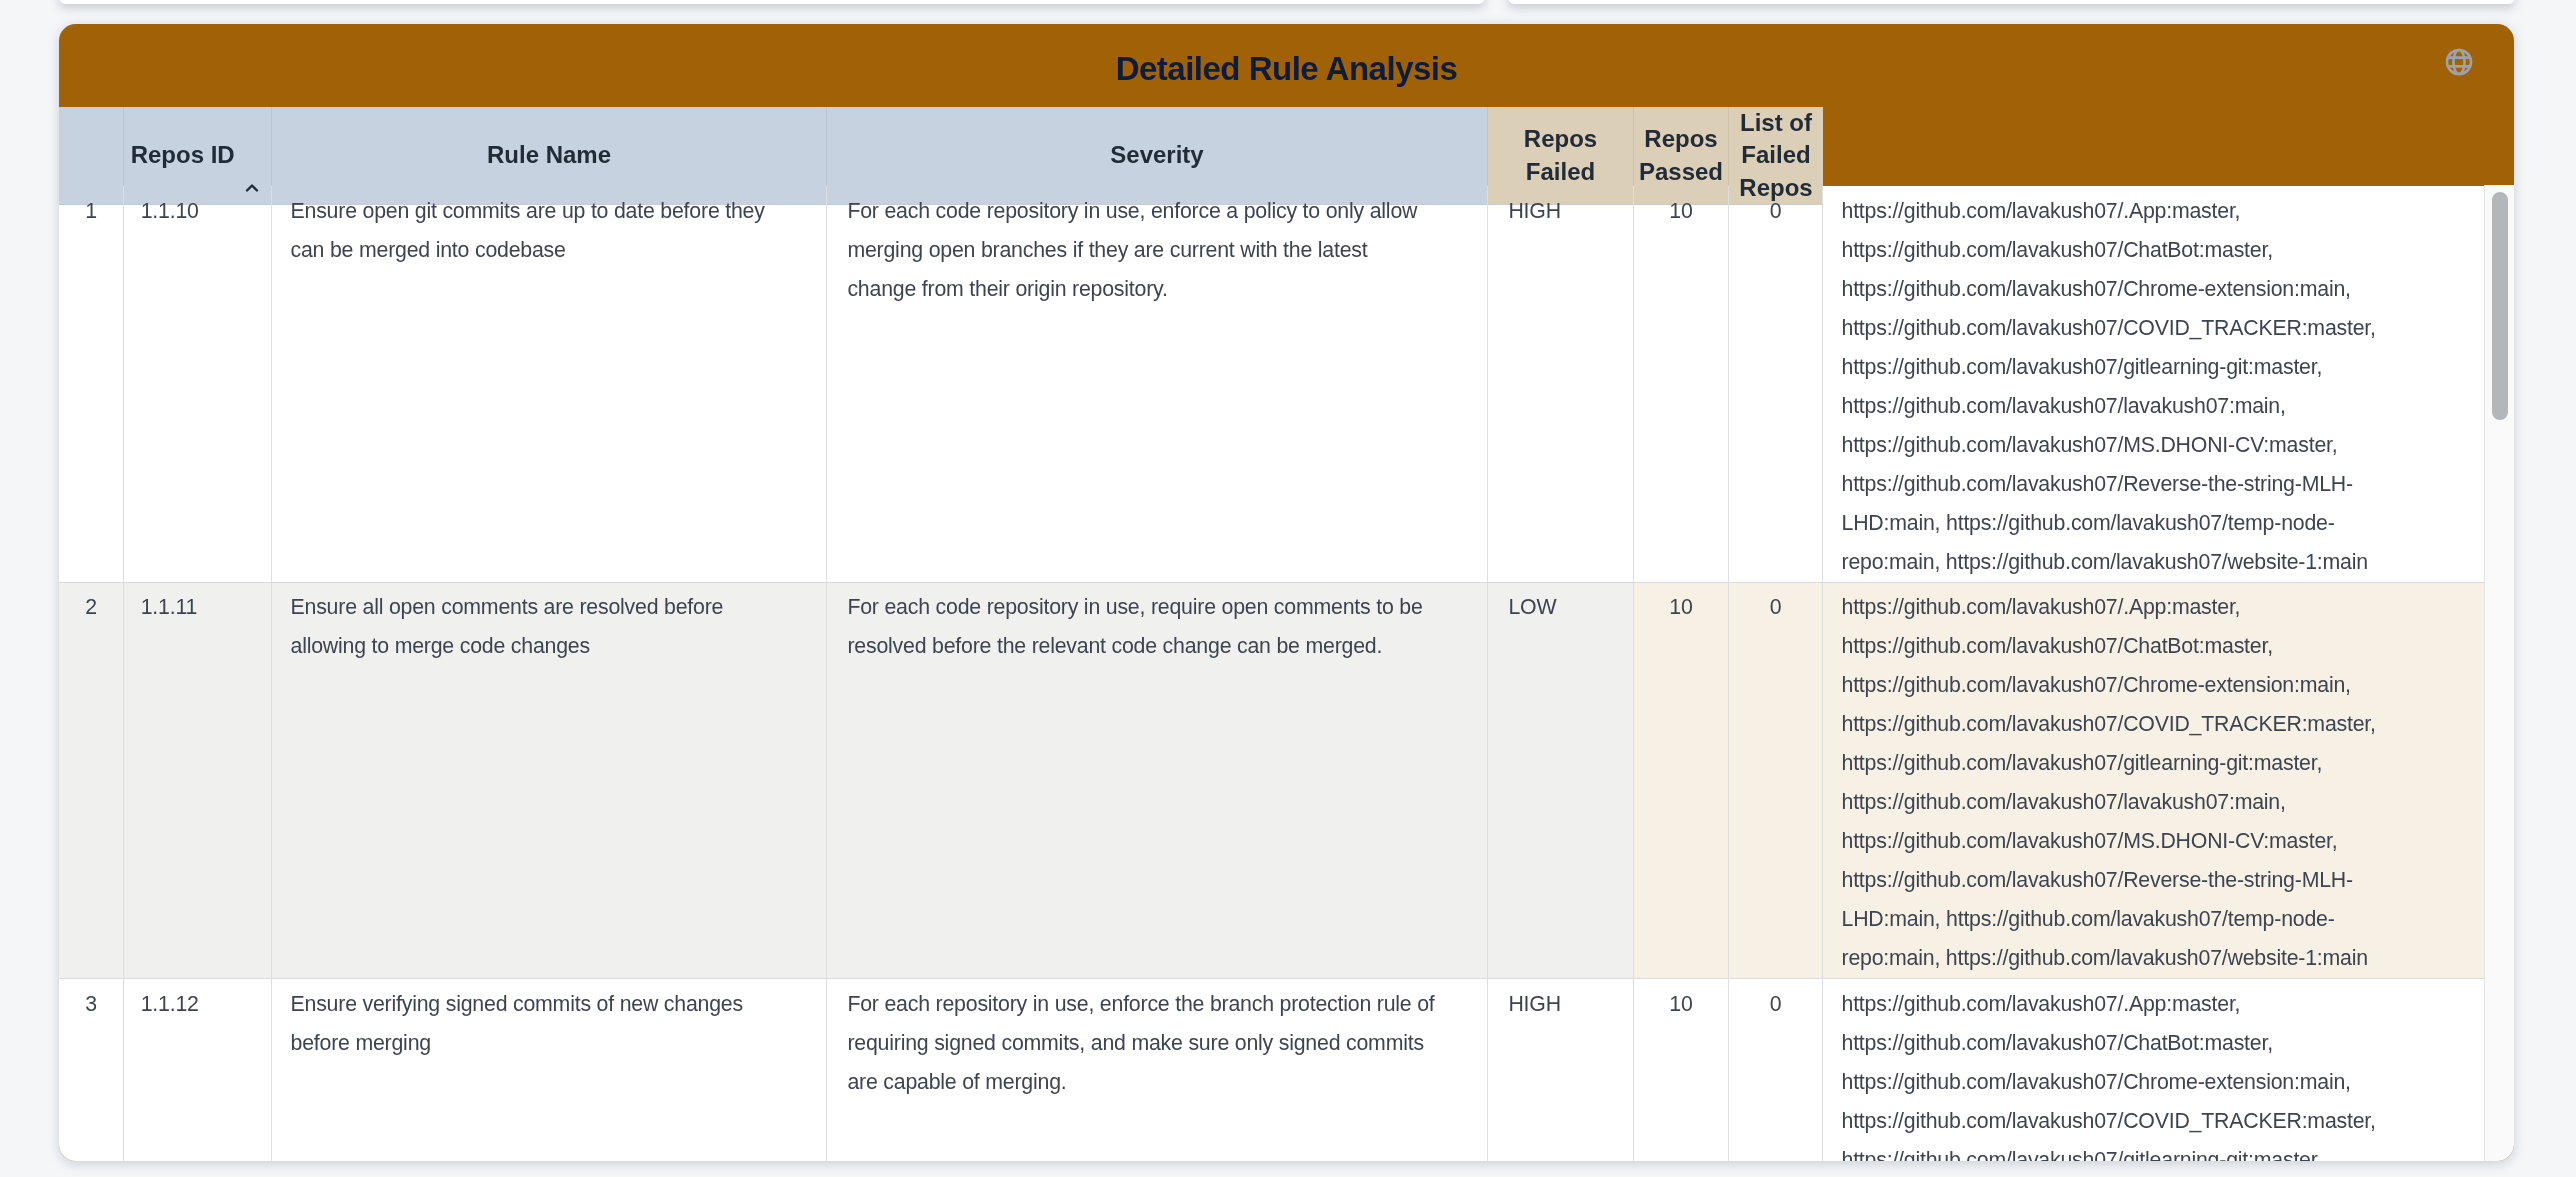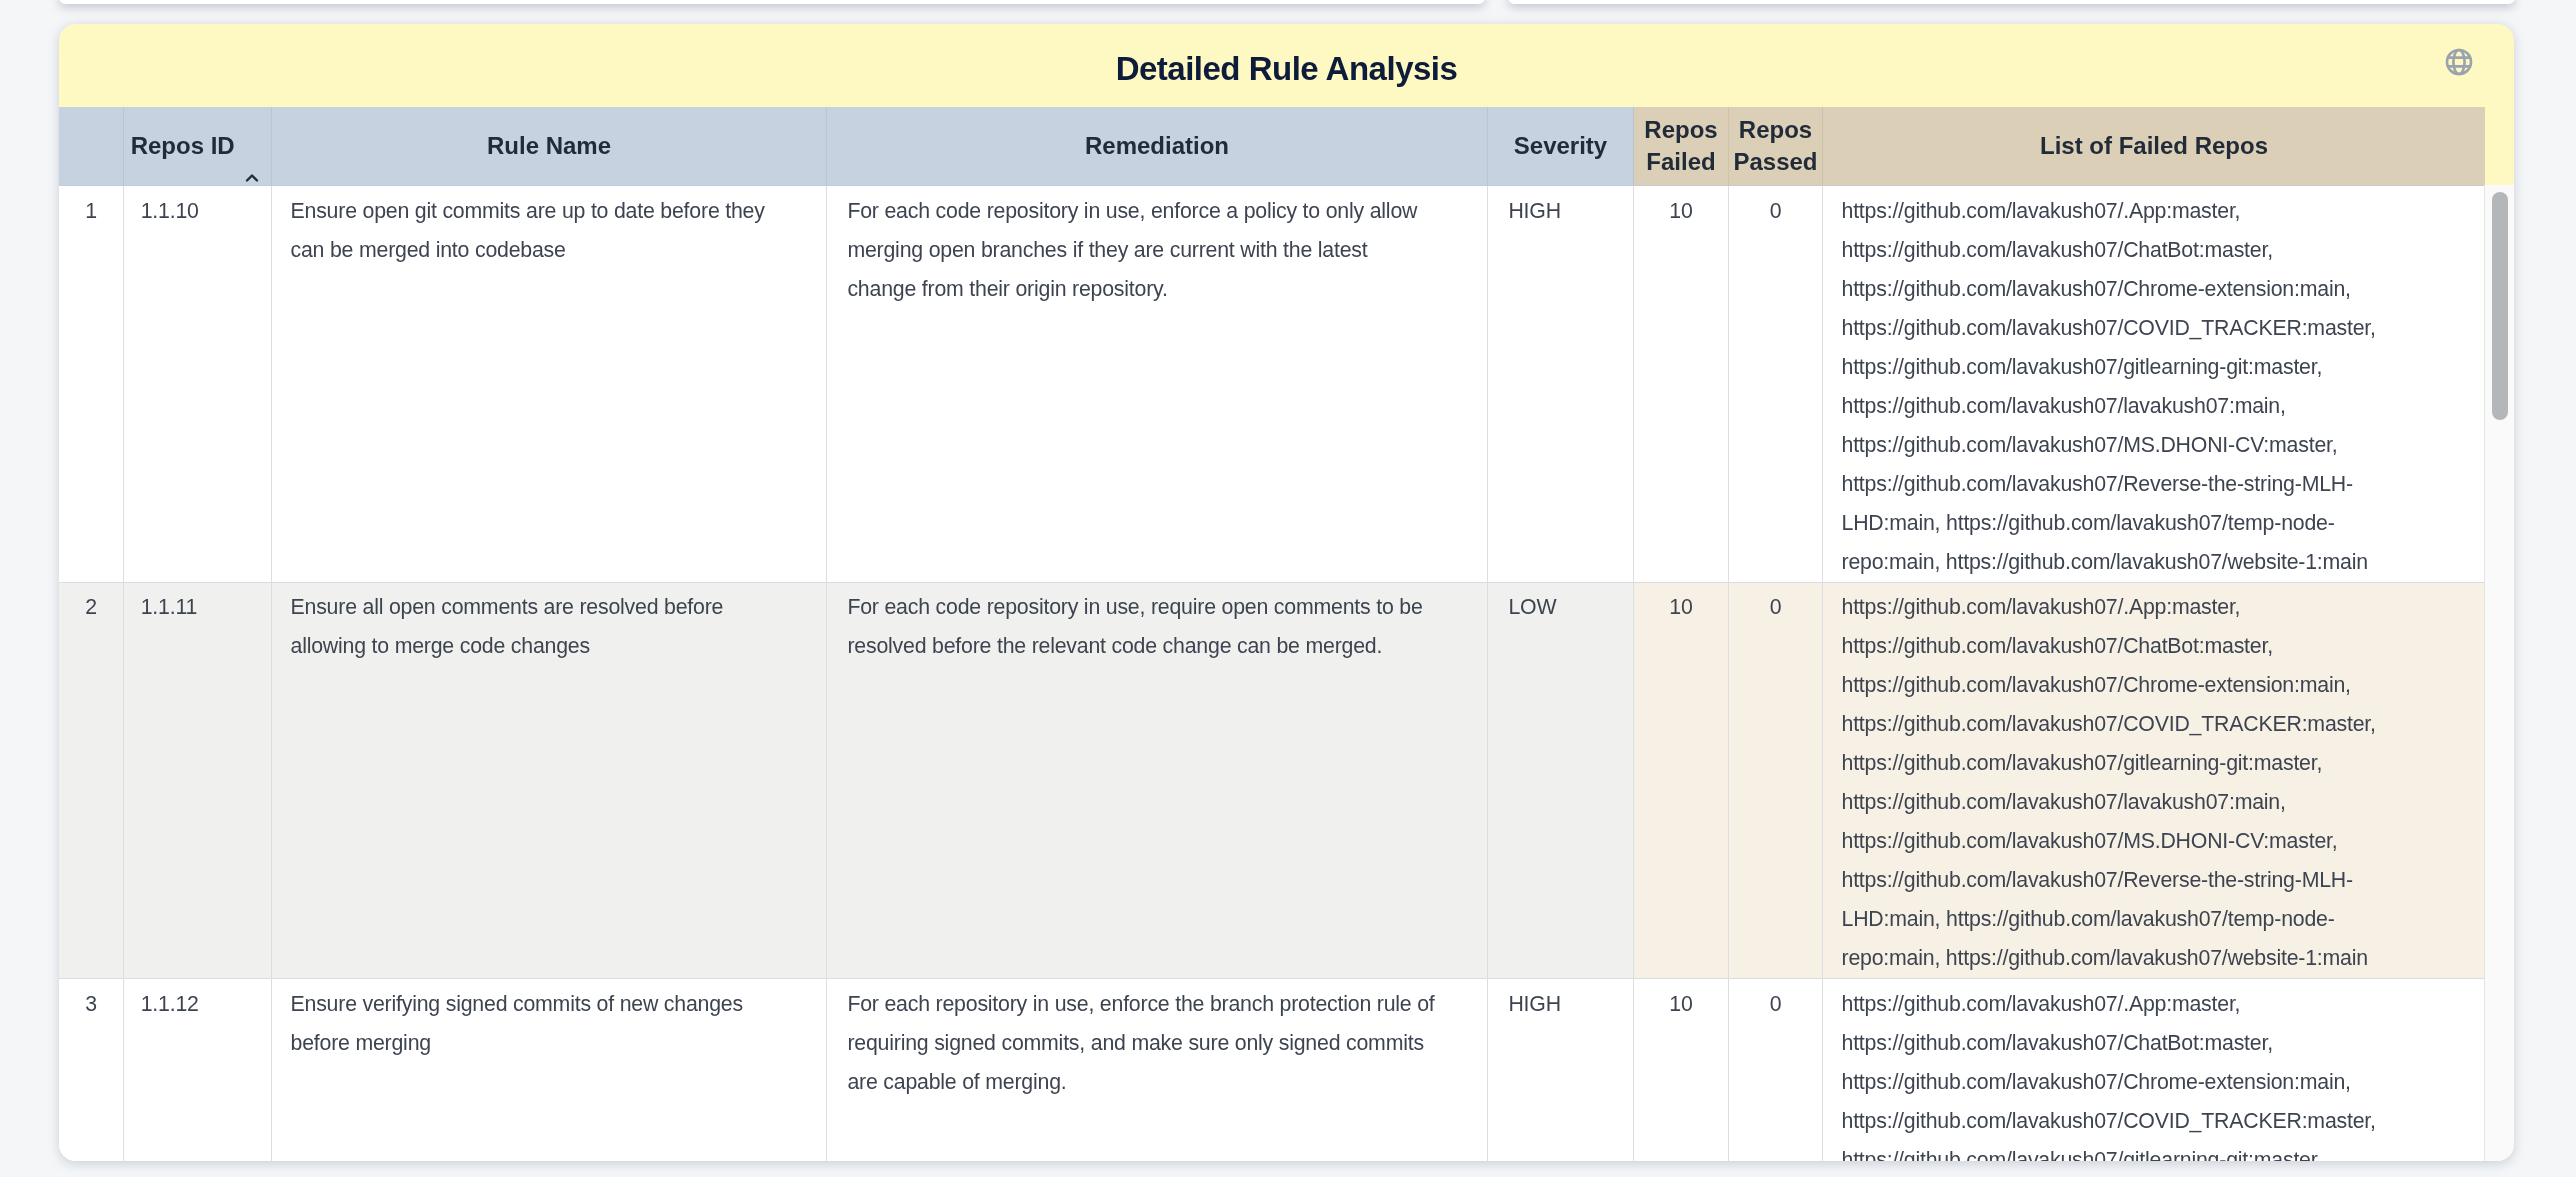--- a/index.html
+++ b/index.html
@@ -4,21 +4,21 @@
 <style>
   * { margin:0; padding:0; box-sizing:border-box; }
   html,body { width:2576px; height:1178px; background:#f4f6f8; font-family:"Liberation Sans", sans-serif; overflow:hidden; }
 
   .top-strip { position:absolute; top:-9.3px; height:13px; background:#ffffff; border-radius:9.3px;
                box-shadow:0 3.7px 9.3px rgba(110,120,135,0.35); }
   .top-strip.left  { left:59px;  width:1426px; }
   .top-strip.right { left:1508px; width:1007px; }
 
   .card { position:absolute; left:59px; top:24px; width:2455px; height:1137px;
-          background:#fef9c3; border-radius:16.7px; overflow:hidden;
+          background:#a16207; border-radius:16.7px; overflow:hidden;
           box-shadow:0 2.8px 11px rgba(130,140,155,0.35); }
 
   .page-title { position:absolute; top:26px; left:0; right:0; text-align:center;
                 font-size:33px; font-weight:600; letter-spacing:-0.5px; color:#0d1c3a; }
 
   .globe { position:absolute; top:22px; right:39px; width:32px; height:32px; cursor:pointer; }
   .globe svg { width:32px; height:32px; stroke:#9aa3ae; fill:none; stroke-width:2; }
 
   .grid { display:grid; grid-template-columns:65px 148px 555px 661px 146px 95px 94px 662px; }
 
@@ -83,21 +83,20 @@
       <div class="hcell blue"></div>
       <div class="hcell blue">
         <span>Repos ID</span>
         <span class="sort-icon">
           <svg viewBox="0 0 24 24">
               <path d="M7 14.5 L12 9.5 L17 14.5"></path>
             </svg>
         </span>
       </div>
       <div class="hcell blue">Rule Name</div>
-      <div class="hcell blue">Remediation</div>
       <div class="hcell blue">Severity</div>
       <div class="hcell tan">Repos
 Failed</div>
       <div class="hcell tan">Repos
 Passed</div>
       <div class="hcell tan">List of Failed Repos</div>
     </div>
 
     <div class="grid row">
       <div class="cell c-idx">1</div>

